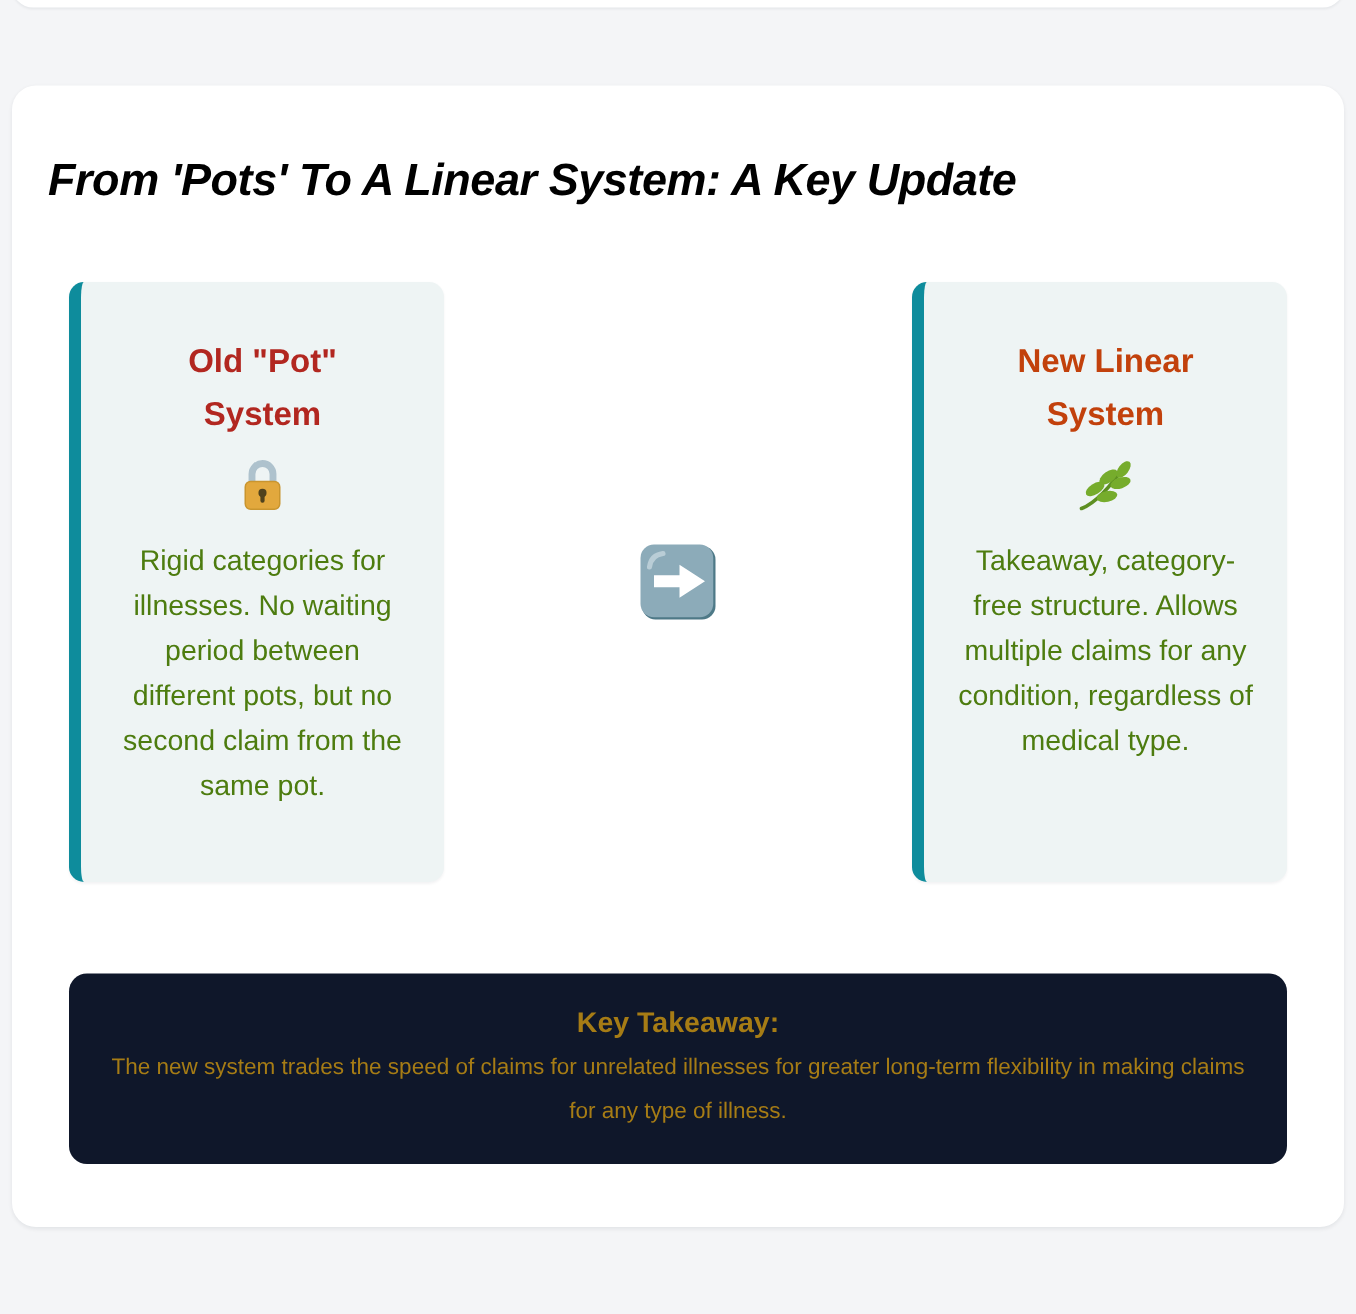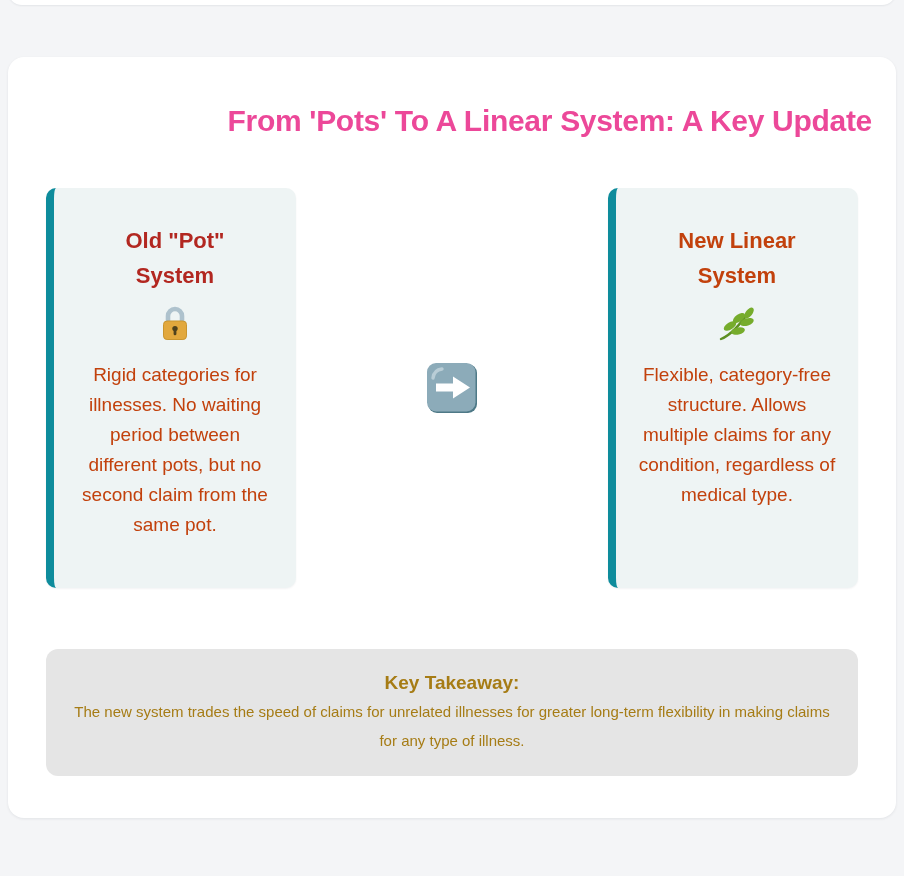--- a/index.html
+++ b/index.html
@@ -26,26 +26,27 @@
     position: absolute;
     top: 57px; left: 8px;
     width: 888px; height: 761px;
     background: #ffffff;
     border-radius: 16px;
     box-shadow: 0 1px 3px rgba(16,24,40,0.08);
     box-sizing: border-box;
   }
   .page-title {
     margin: 46px 24px 0;
-    text-align: right;
+    text-align: left;
     font-size: 30px;
     line-height: 36px;
     font-weight: 700;
-    color: #ec4899;
+    color: #000000;
     letter-spacing: -0.3px;
+    font-style: italic;
   }
   .compare-row {
     display: flex;
     justify-content: space-between;
     align-items: stretch;
     margin: 49px 38px 0;
   }
   .sys-card {
     width: 250px;
     min-height: 400px;
@@ -69,33 +70,33 @@
   .sys-icon {
     height: 42px;
     margin: 9px auto 8px;
     display: flex;
     align-items: center;
     justify-content: center;
   }
   .sys-body {
     font-size: 19px;
     line-height: 30px;
-    color: #c2410c;
+    color: #4d7c0f;
     max-width: 200px;
     margin: 16px auto;
   }
   .arrow-cell {
     flex: 1;
     display: flex;
     align-items: center;
     justify-content: center;
   }
   .takeaway {
     margin: 61px 38px 0;
-    background: #e5e5e5;
+    background: #0f172a;
     border-radius: 12px;
     padding: 19px 24px 21px;
     text-align: center;
     color: #a67c15;
   }
   .takeaway-title {
     font-size: 19px;
     font-weight: 700;
     line-height: 29px;
   }
@@ -146,21 +147,21 @@
         <div class="sys-icon">
           <svg width="42" height="40" viewBox="0 0 42 40" aria-hidden="true">
             <path d="M5 36 C 13 33, 22 25, 35 6" stroke="#5d8f22" stroke-width="2.4" fill="none" stroke-linecap="round"></path>
             <ellipse cx="33" cy="10" rx="6.5" ry="3.4" transform="rotate(-52 33 10)" fill="#76ac2c"></ellipse>
             <ellipse cx="23" cy="15" rx="7" ry="3.6" transform="rotate(-35 23 15)" fill="#76ac2c"></ellipse>
             <ellipse cx="31" cy="19" rx="7" ry="3.6" transform="rotate(-18 31 19)" fill="#76ac2c"></ellipse>
             <ellipse cx="14" cy="23" rx="7" ry="3.6" transform="rotate(-32 14 23)" fill="#76ac2c"></ellipse>
             <ellipse cx="22" cy="28" rx="7" ry="3.6" transform="rotate(-12 22 28)" fill="#76ac2c"></ellipse>
           </svg>
         </div>
-        <div class="sys-body">Flexible, category-free structure. Allows multiple claims for any condition, regardless of medical type.</div>
+        <div class="sys-body">Takeaway, category-free structure. Allows multiple claims for any condition, regardless of medical type.</div>
       </div>
 
     </div>
 
     <div class="takeaway">
       <div class="takeaway-title">Key Takeaway:</div>
       <div class="takeaway-body">The new system trades the speed of claims for unrelated illnesses for greater long-term flexibility in making claims for any type of illness.</div>
     </div>
 
   </div>

